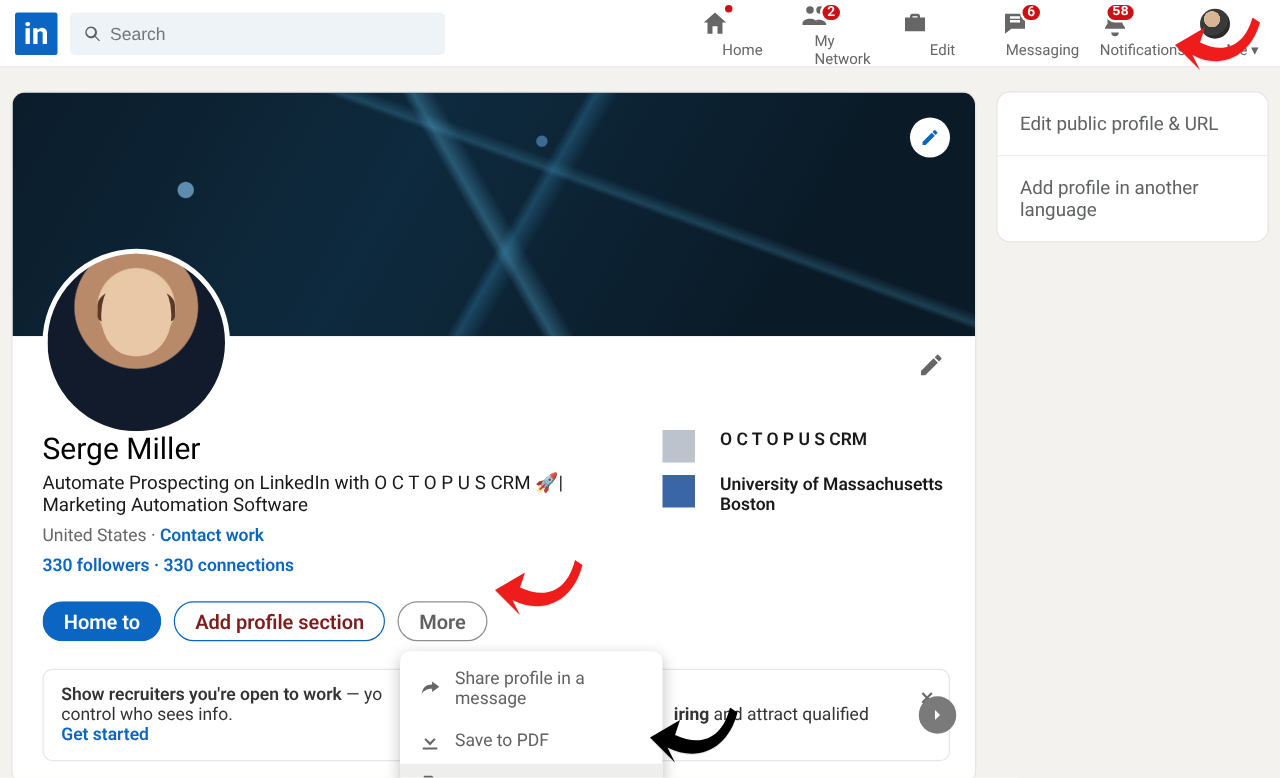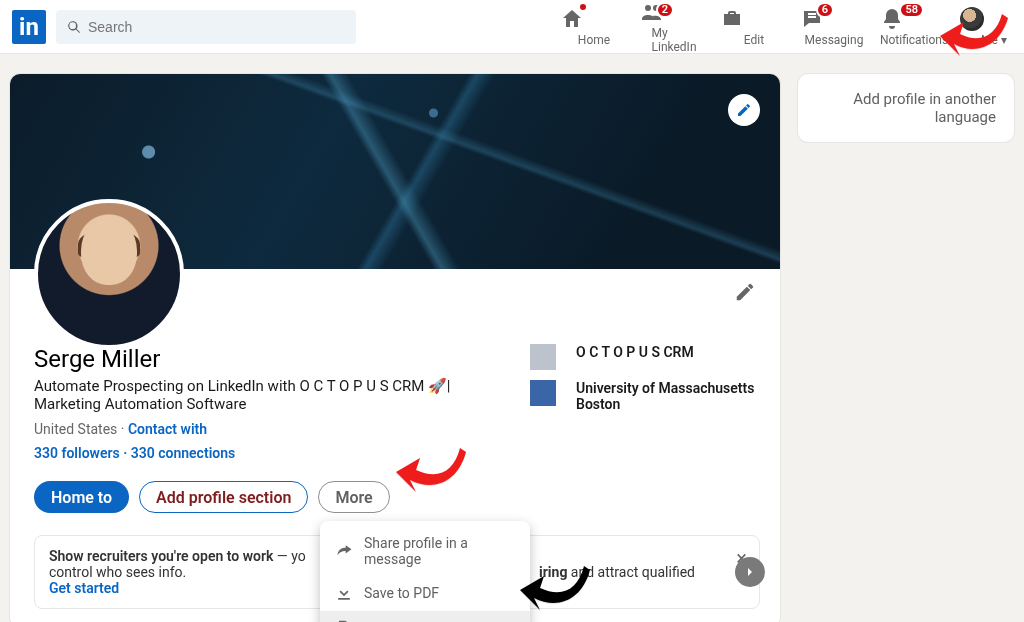--- a/index.html
+++ b/index.html
@@ -64,21 +64,21 @@
   .promo .close { position: absolute; right: 12px; top: 10px; cursor: pointer; font-size: 20px; color: #666; }
   .promo-text { width: 260px; }
   .promo-text b { font-weight: 600; }
   .promo-link { color: #0a66c2; font-weight: 600; display: block; margin-top: 0; cursor: pointer; }
   .promo-tail { margin-left: 230px; }
   .next-chev{ position:absolute; right:-6px; top:50%; transform:translateY(-50%); width:30px; height:30px; border-radius:50%; background:#7a7a7a; display:flex; align-items:center; justify-content:center; cursor:pointer; }
 
   .sidebar { flex: 1; }
   .side-card { background: #fff; border-radius: 10px; box-shadow: 0 0 0 1px rgba(0,0,0,.05); }
   .side-item { padding: 16px 18px; font-size: 15px; color: #5f6163; border-bottom: 1px solid #eee; cursor: pointer; }
-  .side-item:last-child { border-bottom: none; text-align: right; }
+  .side-item:last-child { border-bottom: none; }
 
   .red-arrow { position: absolute; z-index: 30; }
   .red-arrow svg { filter: drop-shadow(0 1px 0 rgba(0,0,0,.1)); }
 </style>
 </head>
 <body>
 
 <div class="topbar">
   <div class="logo">in</div>
   <div class="search-wrap">
@@ -93,40 +93,40 @@
           <path d="M12 3l9 8h-3v9h-4v-6H10v6H6v-9H3z"></path>
         </svg>
       <span class="badge" style="right:24px;min-width:10px;height:10px;padding:0;"></span>
       <span class="label">Home</span>
     </div>
     <div class="nav-item">
       <svg class="nav-icon" viewBox="0 0 24 24">
           <path d="M8 11a3 3 0 100-6 3 3 0 000 6zm8 0a3 3 0 100-6 3 3 0 000 6zM2 19c0-2.8 3-4 6-4s6 1.2 6 4v1H2zm12 1v-1c0-1.2-.5-2.2-1.4-3 .8-.2 1.6-.3 2.4-.3 3 0 6 1.2 6 4v.3z"></path>
         </svg>
       <span class="badge">2</span>
-      <span class="label">My LinkedIn</span>
+      <span class="label">My Network</span>
     </div>
     <div class="nav-item">
       <svg class="nav-icon" viewBox="0 0 24 24">
           <path d="M10 4h4a2 2 0 012 2v1h4v11H4V7h4V6a2 2 0 012-2zm0 3h4V6h-4z"></path>
         </svg>
       <span class="label">Edit</span>
     </div>
     <div class="nav-item">
       <svg class="nav-icon" viewBox="0 0 24 24">
           <path d="M4 4h16v12H9l-5 4zM8 9h8v2H8zm0-3h8v2H8z" fill-rule="evenodd"></path>
         </svg>
       <span class="badge">6</span>
       <span class="label">Messaging</span>
     </div>
     <div class="nav-item">
       <svg class="nav-icon" viewBox="0 0 24 24">
           <path d="M12 2a6 6 0 016 6v4l2 3v1H4v-1l2-3V8a6 6 0 016-6zm0 20a3 3 0 003-3H9a3 3 0 003 3z"></path>
         </svg>
-      <span class="badge" style="right:8px;">58</span>
+      <span class="badge" style="right:23px;font-family:Liberation Mono, monospace;">58</span>
       <span class="label">Notifications</span>
     </div>
     <div class="nav-item">
       <div class="avatar-sm"></div>
       <span class="label"><span>Me</span> ▾</span>
     </div>
   </div>
 </div>
 
 <div class="content">
@@ -148,21 +148,21 @@
         <div class="edit-profile">
           <svg width="22" height="22" viewBox="0 0 24 24">
               <path fill="#666" d="M3 17.25V21h3.75L17.81 9.94l-3.75-3.75zM20.71 7.04a1 1 0 000-1.41l-2.34-2.34a1 1 0 00-1.41 0L15 5.25l3.75 3.75z"></path>
             </svg>
         </div>
 
         <h1 class="name">Serge Miller</h1>
         <div class="headline">Automate Prospecting on LinkedIn with O C T O P U S CRM 🚀| Marketing Automation Software</div>
         <div class="loc">
           <span>United States</span> ·
-          <span class="link">Contact with</span>
+          <span class="link">Contact work</span>
         </div>
         <div class="network">
           <span>330 followers</span>
           <span class="sep"> · </span>
           <span>330 connections</span>
         </div>
 
         <div class="right-of-name">
           <div class="org-row">
             <span class="org-logo"></span>
@@ -216,20 +216,21 @@
                 <path fill="#fff" d="M9 6l6 6-6 6z"></path>
               </svg>
           </div>
         </div>
       </div>
     </div>
   </div>
 
   <div class="sidebar">
     <div class="side-card">
+      <div class="side-item">Edit public profile &amp; URL</div>
       <div class="side-item">Add profile in another language</div>
     </div>
   </div>
 </div>
 
 <div class="red-arrow" style="left:940px; top:14px;">
   <svg width="70" height="46" viewBox="0 0 70 46">
       <path fill="#ef1c1c" d="M68 4C60 32 36 42 14 30l6 12L0 22 24 8l-4 12C40 30 56 22 62 0z"></path>
     </svg>
 </div>

